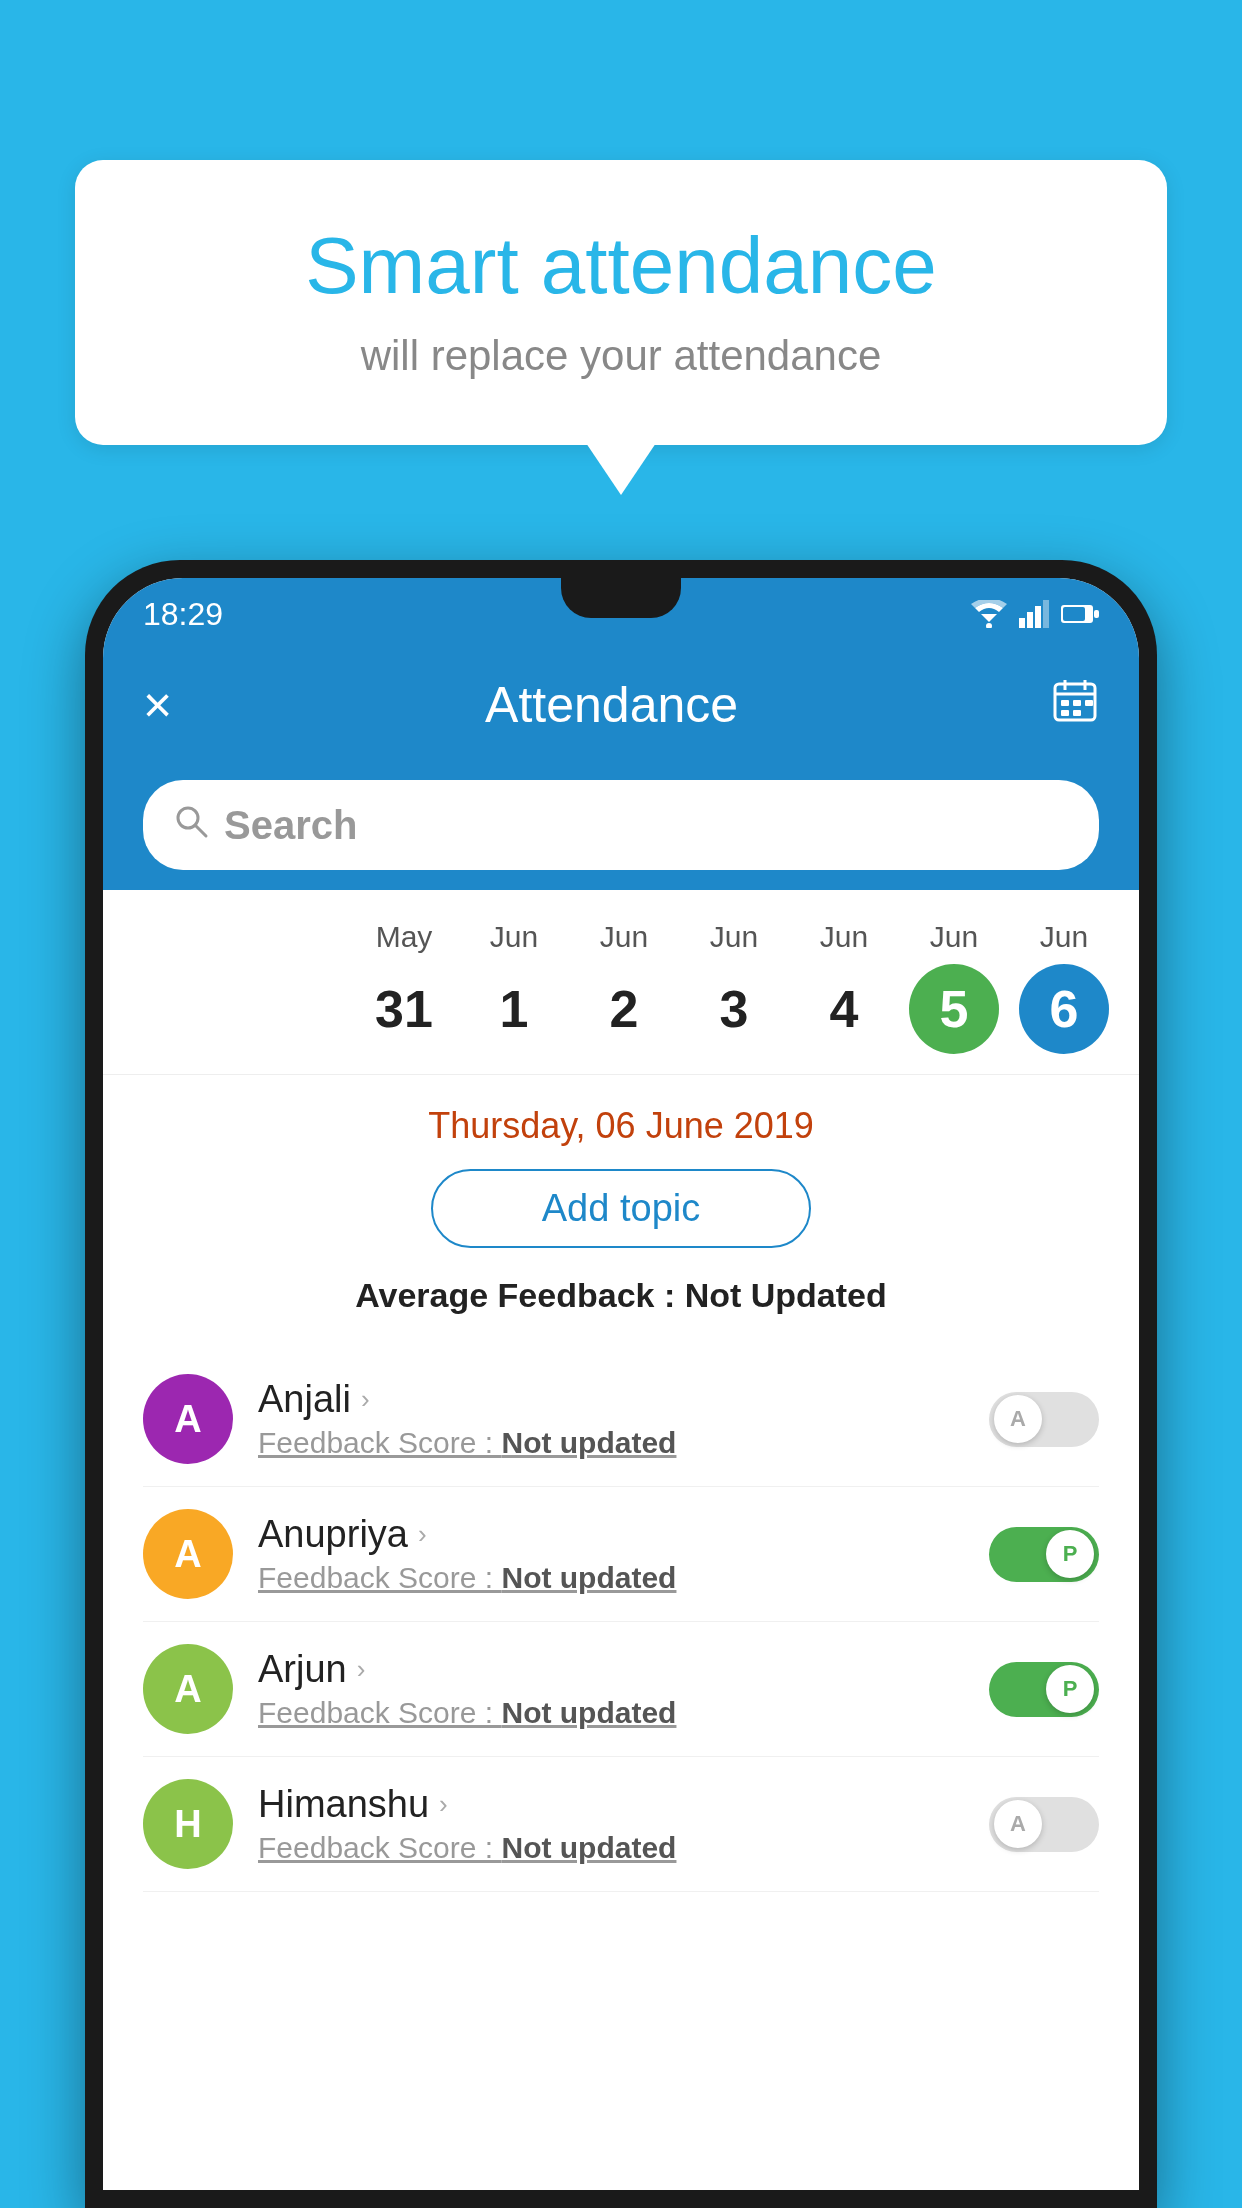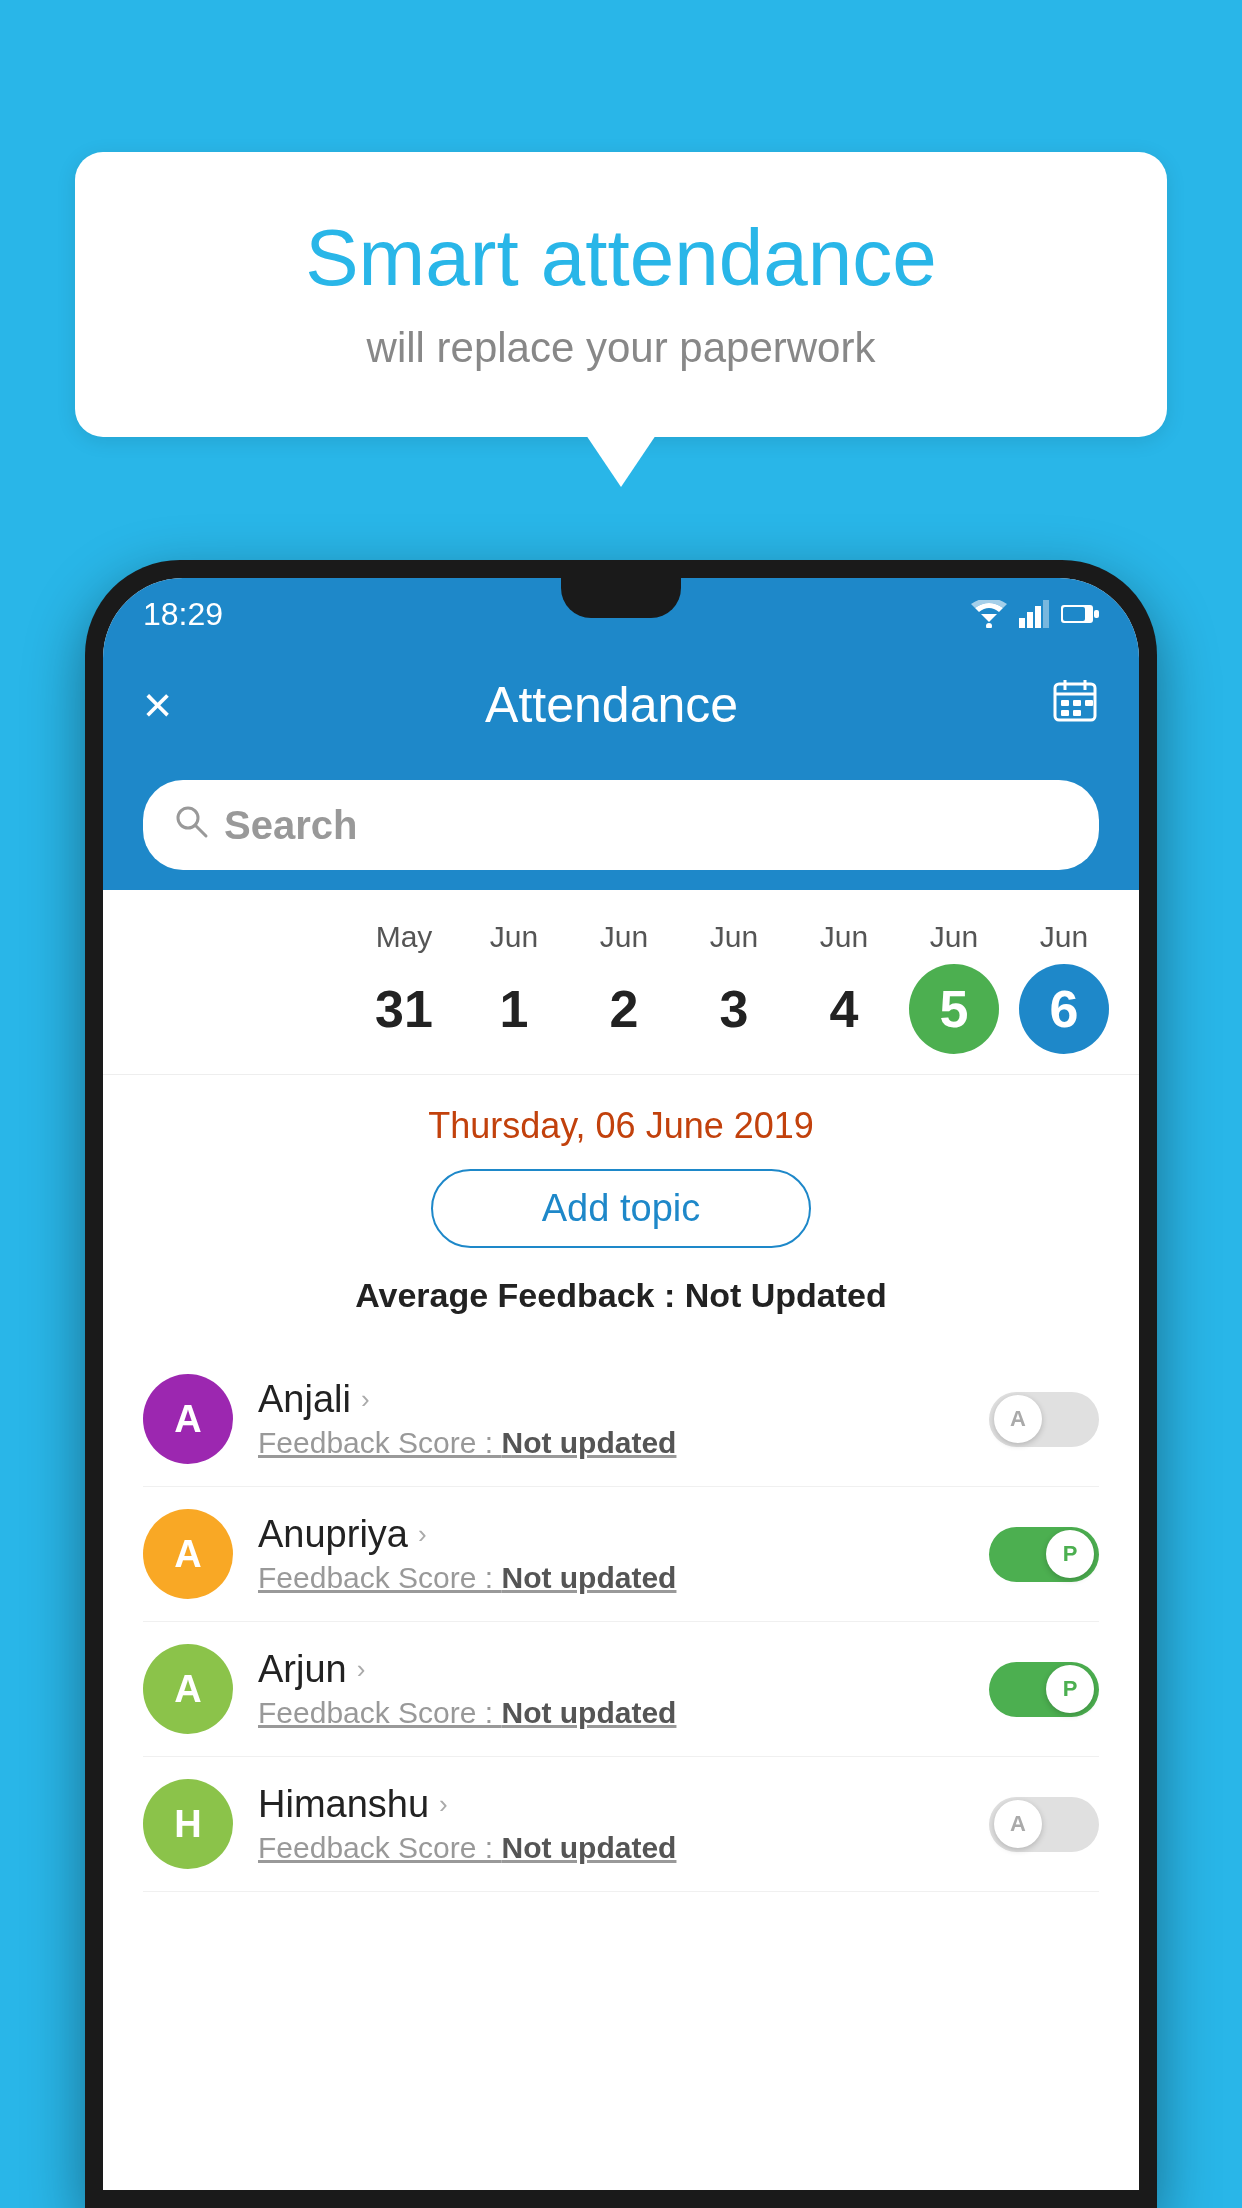--- a/index.html
+++ b/index.html
@@ -9,21 +9,21 @@
       height: 2208px;
       background-color: #29b6e8;
       font-family: 'Segoe UI', Arial, sans-serif;
       overflow: hidden;
       position: relative;
     }
 
     
     .speech-bubble-container {
       position: absolute;
-      top: 152px;
+      top: 160px;
       left: 75px;
       right: 75px;
     }
 
     .speech-bubble {
       background: white;
       border-radius: 28px;
       padding: 60px 70px 65px;
       text-align: center;
       box-shadow: 0 4px 20px rgba(0,0,0,0.1);
@@ -360,21 +360,21 @@
     }
   </style>
 </head>
 <body>
 
 <div style="position:absolute;top:0;left:0;width:100%;height:100%;background:#29b6e8;"></div>
 
 <div class="speech-bubble-container">
   <div class="speech-bubble">
     <div class="speech-bubble-title">Smart attendance</div>
-    <div class="speech-bubble-subtitle">will replace your paperwork</div>
+    <div class="speech-bubble-subtitle">will replace your attendance</div>
   </div>
 </div>
 
 <div class="phone-frame">
   <div class="phone-inner">
 
     <div class="notch"></div>
 
     <div class="status-bar">
       <span class="status-time">18:29</span>

